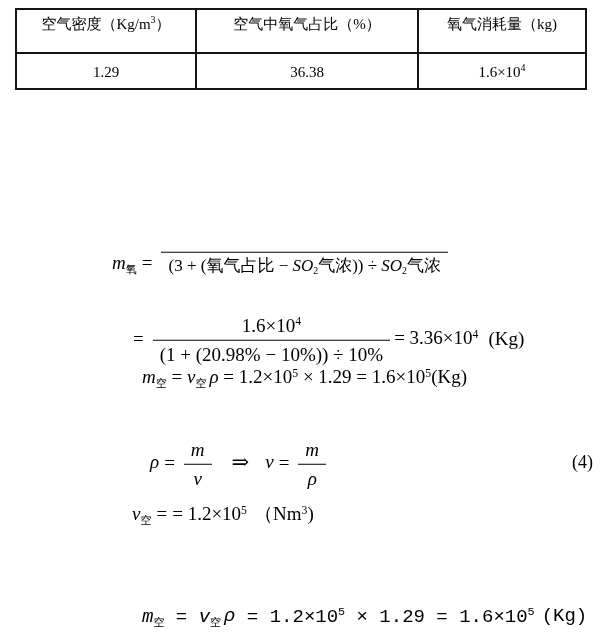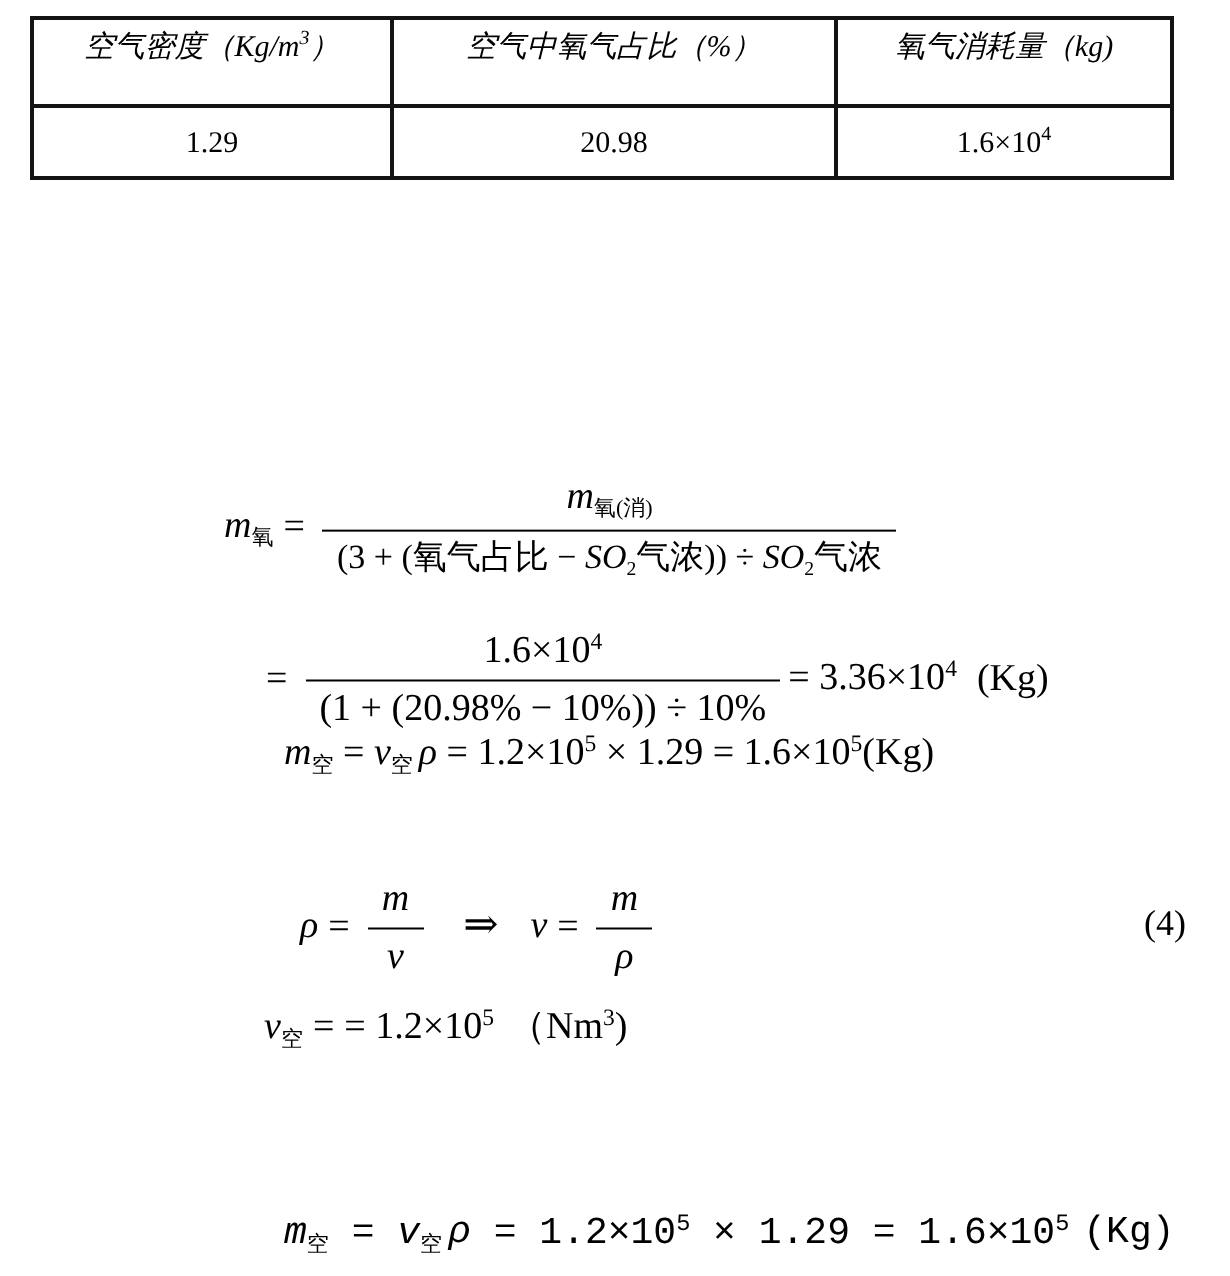--- a/index.html
+++ b/index.html
@@ -20,21 +20,21 @@
   table.data-table {
     position: absolute; left: 15px; top: 8px;
     border-collapse: collapse; table-layout: fixed;
   }
   .data-table td {
     border: 2px solid #141414;
     text-align: center;
     font-size: 15px;
     padding: 0;
   }
-  .data-table .hrow td { height: 38px; vertical-align: top; padding-top: 4px; font-style: italic; }
+  .data-table .hrow td { height: 38px; vertical-align: top; padding-top: 4px; }
   .data-table .vrow td { height: 34px; vertical-align: middle; text-align: center; }
   .c1 { width: 178px; } .c2 { width: 220px; } .c3 { width: 166px; }
   .tsup { font-size: 10px; }
 
   
   .formula {
     position: absolute;
     white-space: nowrap;
     font-size: 19px;
     transform: translateY(-50%);
@@ -80,28 +80,28 @@
 
   <table class="data-table">
     <tbody>
         <tr class="hrow">
       <td class="c1"><span>空气密度（Kg/m</span><sup class="tsup">3</sup><span>）</span></td>
       <td class="c2"><span>空气中氧气占比（%）</span><sup class="tsup"></sup><span></span></td>
       <td class="c3"><span>氧气消耗量（kg)</span><sup class="tsup"></sup><span></span></td>
     </tr>
     <tr class="vrow">
       <td><span>1.29</span><sup class="tsup"></sup></td>
-      <td><span>20.98</span><sup class="tsup"></sup></td>
+      <td><span>36.38</span><sup class="tsup"></sup></td>
       <td><span>1.6×10</span><sup class="tsup">4</sup></td>
     </tr>
   </tbody>
     </table>
 
   <div class="formula f1">
-    <span class="it">m</span><span class="sb">氧</span><span class="op">=</span><span class="frac"><span class="num"><span class="it">m</span><span class="sb">氧(消)</span></span><span class="den"><span>(3 + (氧气占比 − </span><span class="it">SO</span><span class="sb">2</span><span>气浓)) ÷ </span><span class="it">SO</span><span class="sb">2</span><span>气浓</span></span></span>
+    <span class="it">m</span><span class="sb">氧</span><span class="op">=</span><span class="frac"><span class="den"><span>(3 + (氧气占比 − </span><span class="it">SO</span><span class="sb">2</span><span>气浓)) ÷ </span><span class="it">SO</span><span class="sb">2</span><span>气浓</span></span></span>
   </div>
 
   <div class="formula f2">
     <span class="op">=</span><span class="frac"><span class="num"><span>1.6×10</span><span class="sp">4</span></span><span class="den">(1 + (20.98% − 10%)) ÷ 10%</span></span><span>= 3.36×10</span><span class="sp">4</span><span class="unit-gap">(Kg)</span>
   </div>
 
   <div class="formula f3">
     <span class="it">m</span><span class="sb">空</span><span> = </span><span class="it">v</span><span class="sb">空</span><span class="it rho">ρ</span><span> = 1.2×10</span><span class="sp">5</span><span> × 1.29 = 1.6×10</span><span class="sp">5</span><span>(Kg)</span>
   </div>
 

